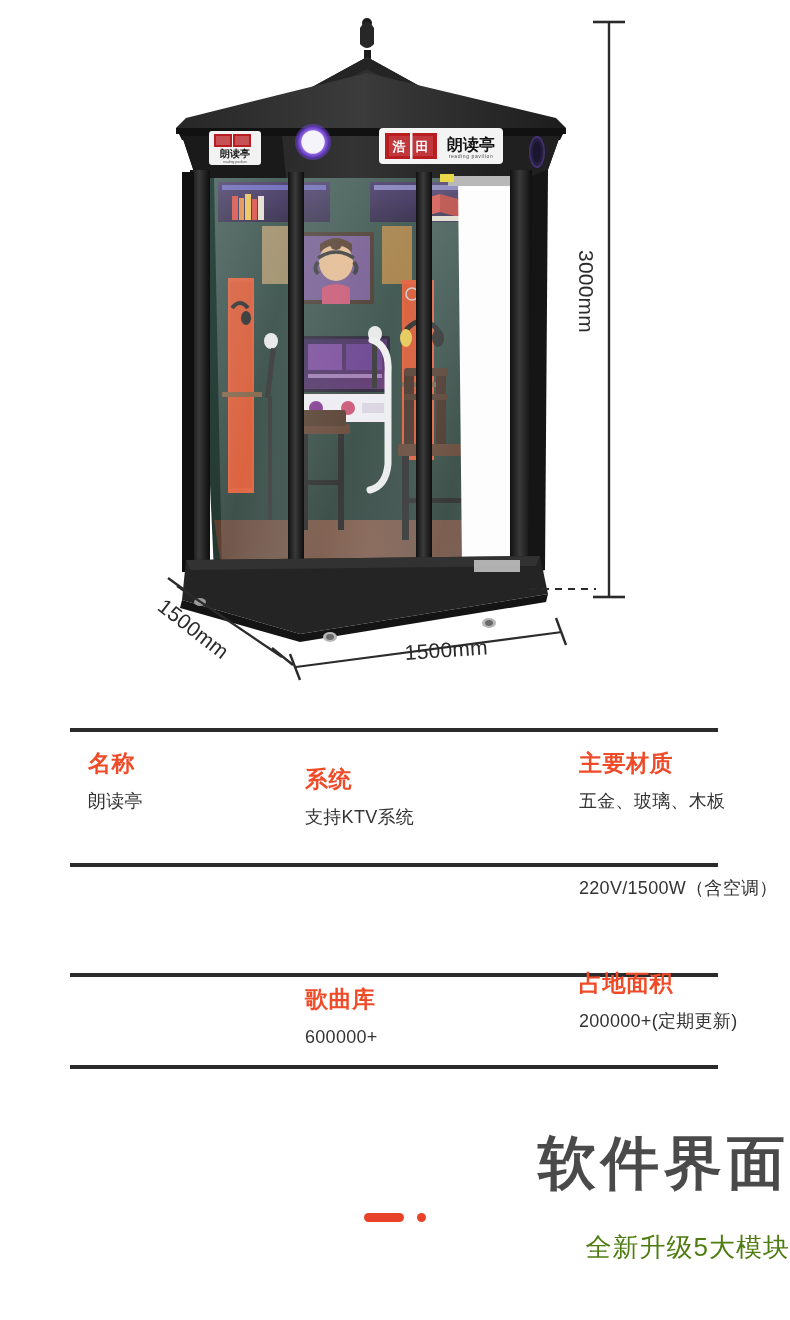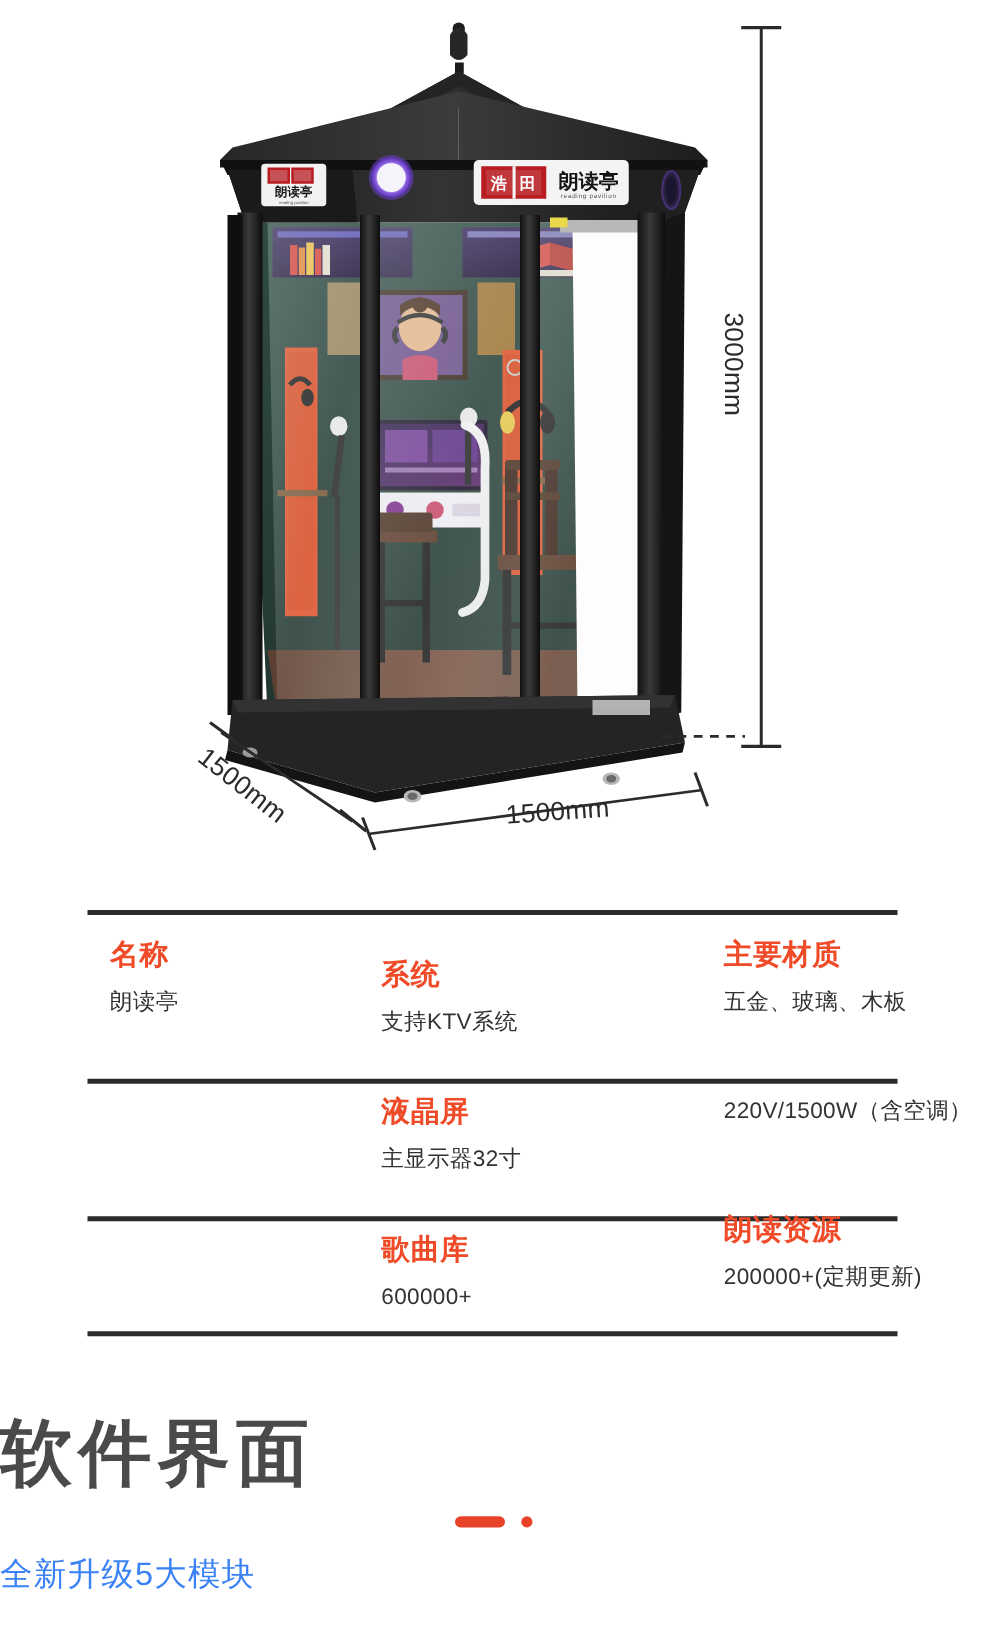--- a/index.html
+++ b/index.html
@@ -50,39 +50,39 @@
     font-size:23px; font-weight:bold; color:#F04B28;
     line-height:1; letter-spacing:.5px; white-space:nowrap;
   }
   .spec-val{
     margin-top:17px; font-size:18px; color:#333; line-height:1;
     white-space:nowrap; letter-spacing:.3px;
   }
 
   
   #software-section{
-    position:absolute; left:0; top:1130px; width:790px; text-align:left;
+    position:absolute; left:0; top:1130px; width:790px; text-align:right;
   }
   #software-heading{
     font-size:58px; font-weight:bold; color:#4A4A4A;
     letter-spacing:5px; line-height:1.15;
   }
   #heading-accent{
     margin:16px auto 0; width:62px; height:9px; position:relative;
   }
   #accent-bar{
     position:absolute; left:0; top:0; width:40px; height:9px;
     background:#E8432A; border-radius:5px;
   }
   #accent-dot{
     position:absolute; right:0; top:0; width:9px; height:9px;
     background:#E8432A; border-radius:50%;
   }
   #software-sub{
-    margin-top:20px; font-size:26px; color:#3b82f6; letter-spacing:1px;
+    margin-top:8px; font-size:26px; color:#4d7c0f; letter-spacing:1px;
   }
 </style>
 </head>
 <body>
 
 <div id="product-area">
 
   <svg class="prod-svg" width="790" height="700" viewBox="0 0 790 700">
     <defs>
       <linearGradient id="roofTop" x1="0" y1="0" x2="1" y2="1">
@@ -389,38 +389,34 @@
     </div>
     <div class="spec-cell c3">
       <div class="spec-key">主要材质</div>
       <div class="spec-val">五金、玻璃、木板</div>
     </div>
   </div>
 
   <div class="spec-rule" style="top:163px;"></div>
 
   <div class="spec-row" style="top:162px;">
-    <div class="spec-cell c2">
-      <div class="spec-key">液晶屏</div>
-      <div class="spec-val">主显示器32寸</div>
-    </div>
     <div class="spec-cell c3">
       <div class="spec-val">220V/1500W（含空调）</div>
     </div>
   </div>
 
   <div class="spec-rule" style="top:273px;"></div>
 
   <div class="spec-row" style="top:272px;">
     <div class="spec-cell c2">
       <div class="spec-key">歌曲库</div>
       <div class="spec-val">600000+</div>
     </div>
     <div class="spec-cell c3">
-      <div class="spec-key">朗读资源</div>
+      <div class="spec-key">占地面积</div>
       <div class="spec-val">200000+(定期更新)</div>
     </div>
   </div>
 
   <div class="spec-rule" style="top:365px;"></div>
 </div>
 
 <div id="software-section">
   <div id="software-heading">软件界面</div>
   <div id="heading-accent">

